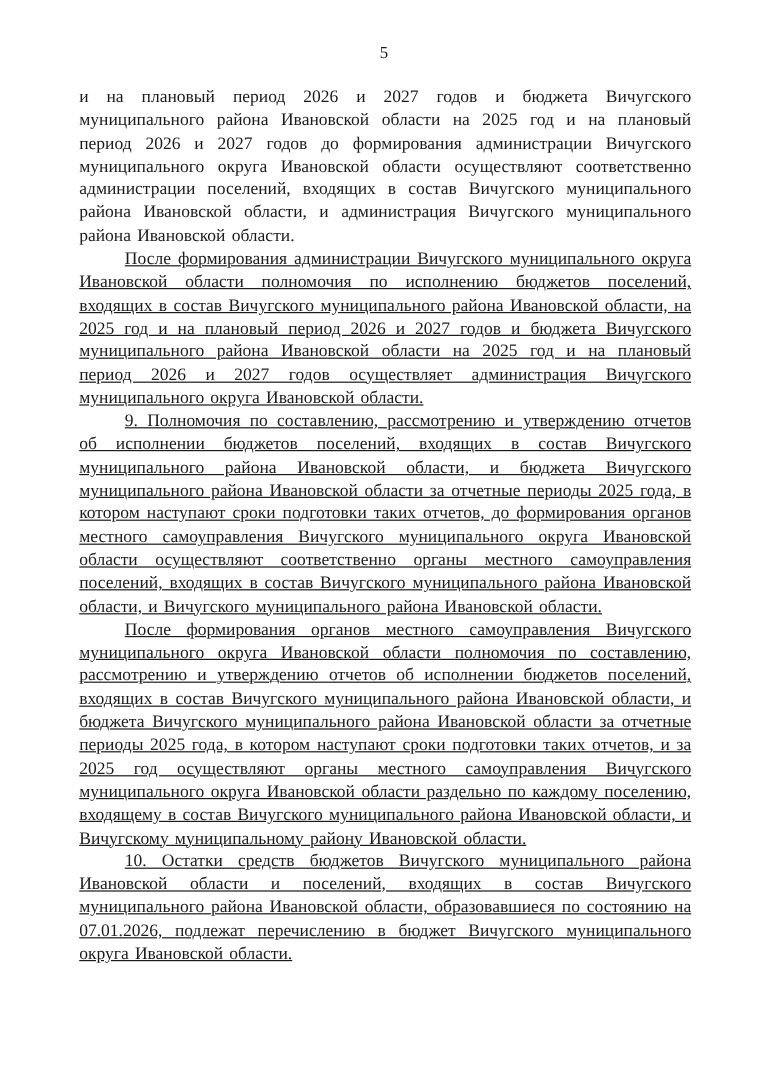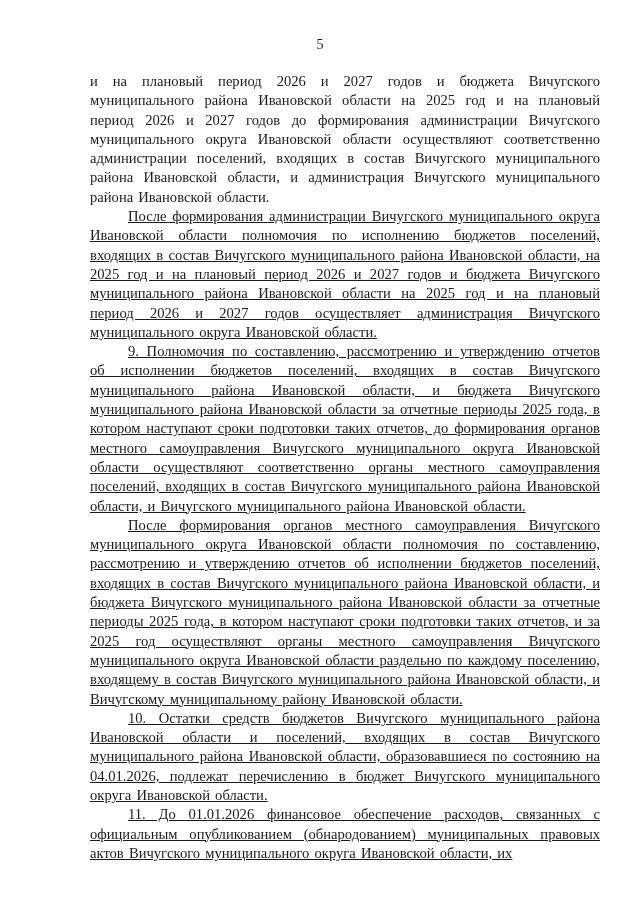--- a/index.html
+++ b/index.html
@@ -30,37 +30,35 @@
   }
   .body-text {
     position: absolute;
     top: 72px;
     left: 66px;
     width: 510px;
     font-size: 14.6px;
     line-height: 19.3px;
     text-align: justify;
     word-spacing: 1.5px;
-    margin-left: 24px;
   }
   .para {
     margin: 0;
     padding: 0;
   }
   .para.indent {
     text-indent: 38px;
     text-decoration: underline;
   }
 </style>
 </head>
 <body>
 
 <div class="page">
   <div class="page-number">5</div>
   <div class="body-text" id="paragraphs-container">
       <p class="para">и на плановый период 2026 и 2027 годов и бюджета Вичугского муниципального района Ивановской области на 2025 год и на плановый период 2026 и 2027 годов до формирования администрации Вичугского муниципального округа Ивановской области осуществляют соответственно администрации поселений, входящих в состав Вичугского муниципального района Ивановской области, и администрация Вичугского муниципального района Ивановской области.</p>
       <p class="para indent">После формирования администрации Вичугского муниципального округа Ивановской области полномочия по исполнению бюджетов поселений, входящих в состав Вичугского муниципального района Ивановской области, на 2025 год и на плановый период 2026 и 2027 годов и бюджета Вичугского муниципального района Ивановской области на 2025 год и на плановый период 2026 и 2027 годов осуществляет администрация Вичугского муниципального округа Ивановской области.</p>
       <p class="para indent">9. Полномочия по составлению, рассмотрению и утверждению отчетов об исполнении бюджетов поселений, входящих в состав Вичугского муниципального района Ивановской области, и бюджета Вичугского муниципального района Ивановской области за отчетные периоды 2025 года, в котором наступают сроки подготовки таких отчетов, до формирования органов местного самоуправления Вичугского муниципального округа Ивановской области осуществляют соответственно органы местного самоуправления поселений, входящих в состав Вичугского муниципального района Ивановской области, и Вичугского муниципального района Ивановской области.</p>
       <p class="para indent">После формирования органов местного самоуправления Вичугского муниципального округа Ивановской области полномочия по составлению, рассмотрению и утверждению отчетов об исполнении бюджетов поселений, входящих в состав Вичугского муниципального района Ивановской области, и бюджета Вичугского муниципального района Ивановской области за отчетные периоды 2025 года, в котором наступают сроки подготовки таких отчетов, и за 2025 год осуществляют органы местного самоуправления Вичугского муниципального округа Ивановской области раздельно по каждому поселению, входящему в состав Вичугского муниципального района Ивановской области, и Вичугскому муниципальному району Ивановской области.</p>
-      <p class="para indent">10. Остатки средств бюджетов Вичугского муниципального района Ивановской области и поселений, входящих в состав Вичугского муниципального района Ивановской области, образовавшиеся по состоянию на 04.01.2026, подлежат перечислению в бюджет Вичугского муниципального округа Ивановской области.</p>
-      <p class="para indent">11. До 01.01.2026 финансовое обеспечение расходов, связанных с официальным опубликованием (обнародованием) муниципальных правовых актов Вичугского муниципального округа Ивановской области, их</p>
+      <p class="para indent">10. Остатки средств бюджетов Вичугского муниципального района Ивановской области и поселений, входящих в состав Вичугского муниципального района Ивановской области, образовавшиеся по состоянию на 07.01.2026, подлежат перечислению в бюджет Вичугского муниципального округа Ивановской области.</p>
     </div>
 </div>
 
 </body></html>

